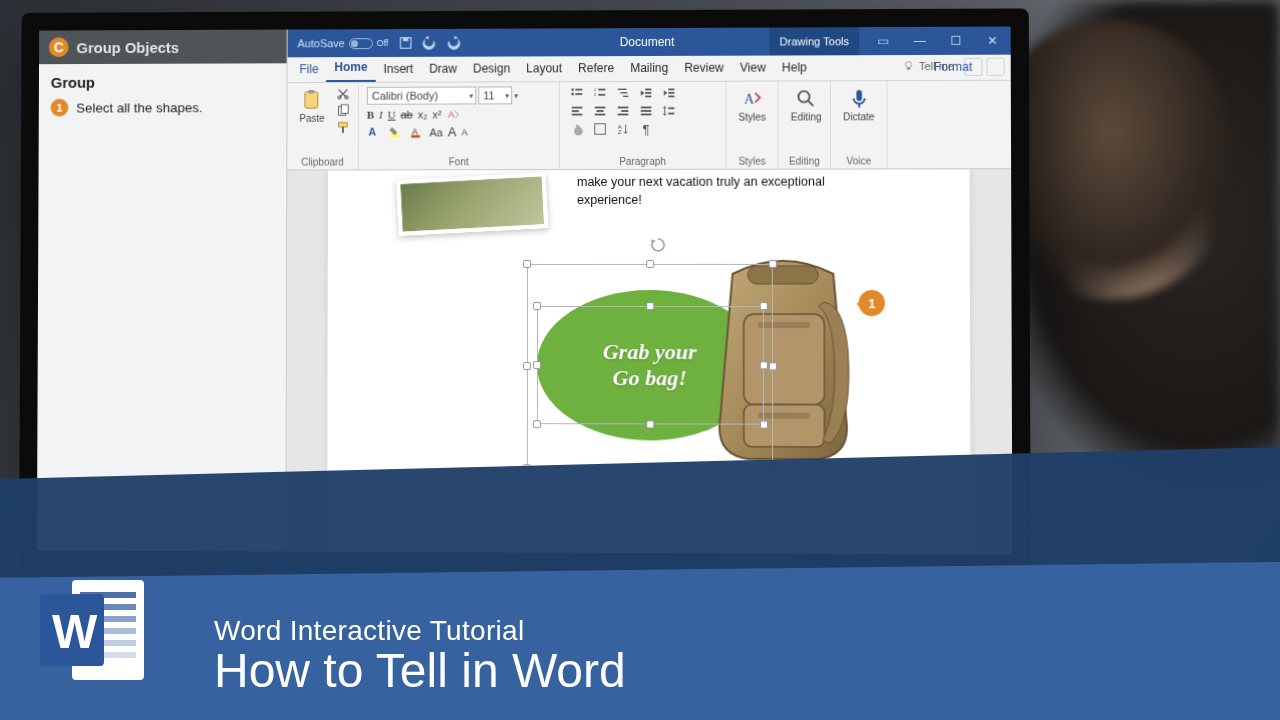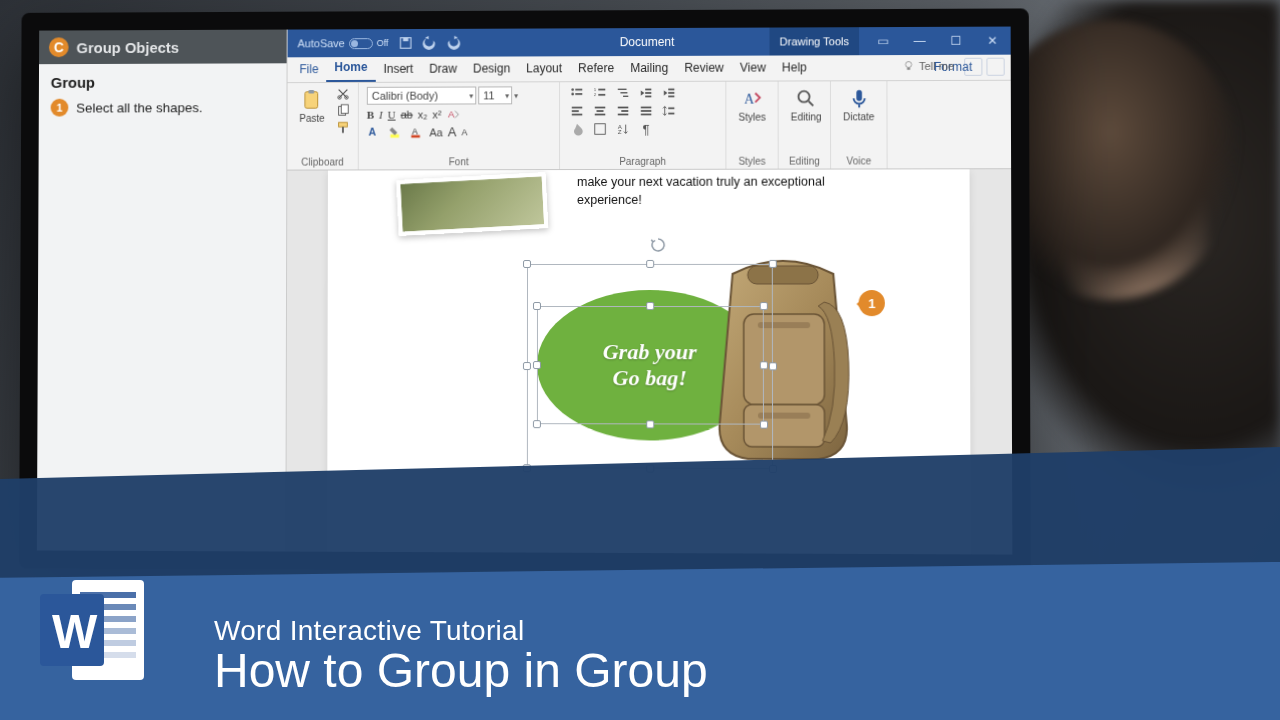--- a/index.html
+++ b/index.html
@@ -431,15 +431,15 @@
     <rect x="46" y="34" width="56" height="6" fill="#2b579a" opacity=".7"></rect>
     <rect x="46" y="46" width="56" height="6" fill="#2b579a" opacity=".55"></rect>
     <rect x="46" y="58" width="56" height="6" fill="#2b579a" opacity=".4"></rect>
     <rect x="46" y="70" width="56" height="6" fill="#2b579a" opacity=".3"></rect>
     <rect x="46" y="82" width="56" height="6" fill="#2b579a" opacity=".2"></rect>
     <rect x="6" y="24" width="64" height="72" rx="4" fill="#2b579a"></rect>
     <text x="18" y="78" font-size="48" font-family="Segoe UI, Arial" font-weight="600" fill="#fff">W</text>
   </svg>
   <div class="banner-text">
     <div class="banner-sub">Word Interactive Tutorial</div>
-    <div class="banner-title">How to Group in Group</div>
+    <div class="banner-title">How to Tell in Word</div>
   </div>
 </div>
 
 </body></html>

